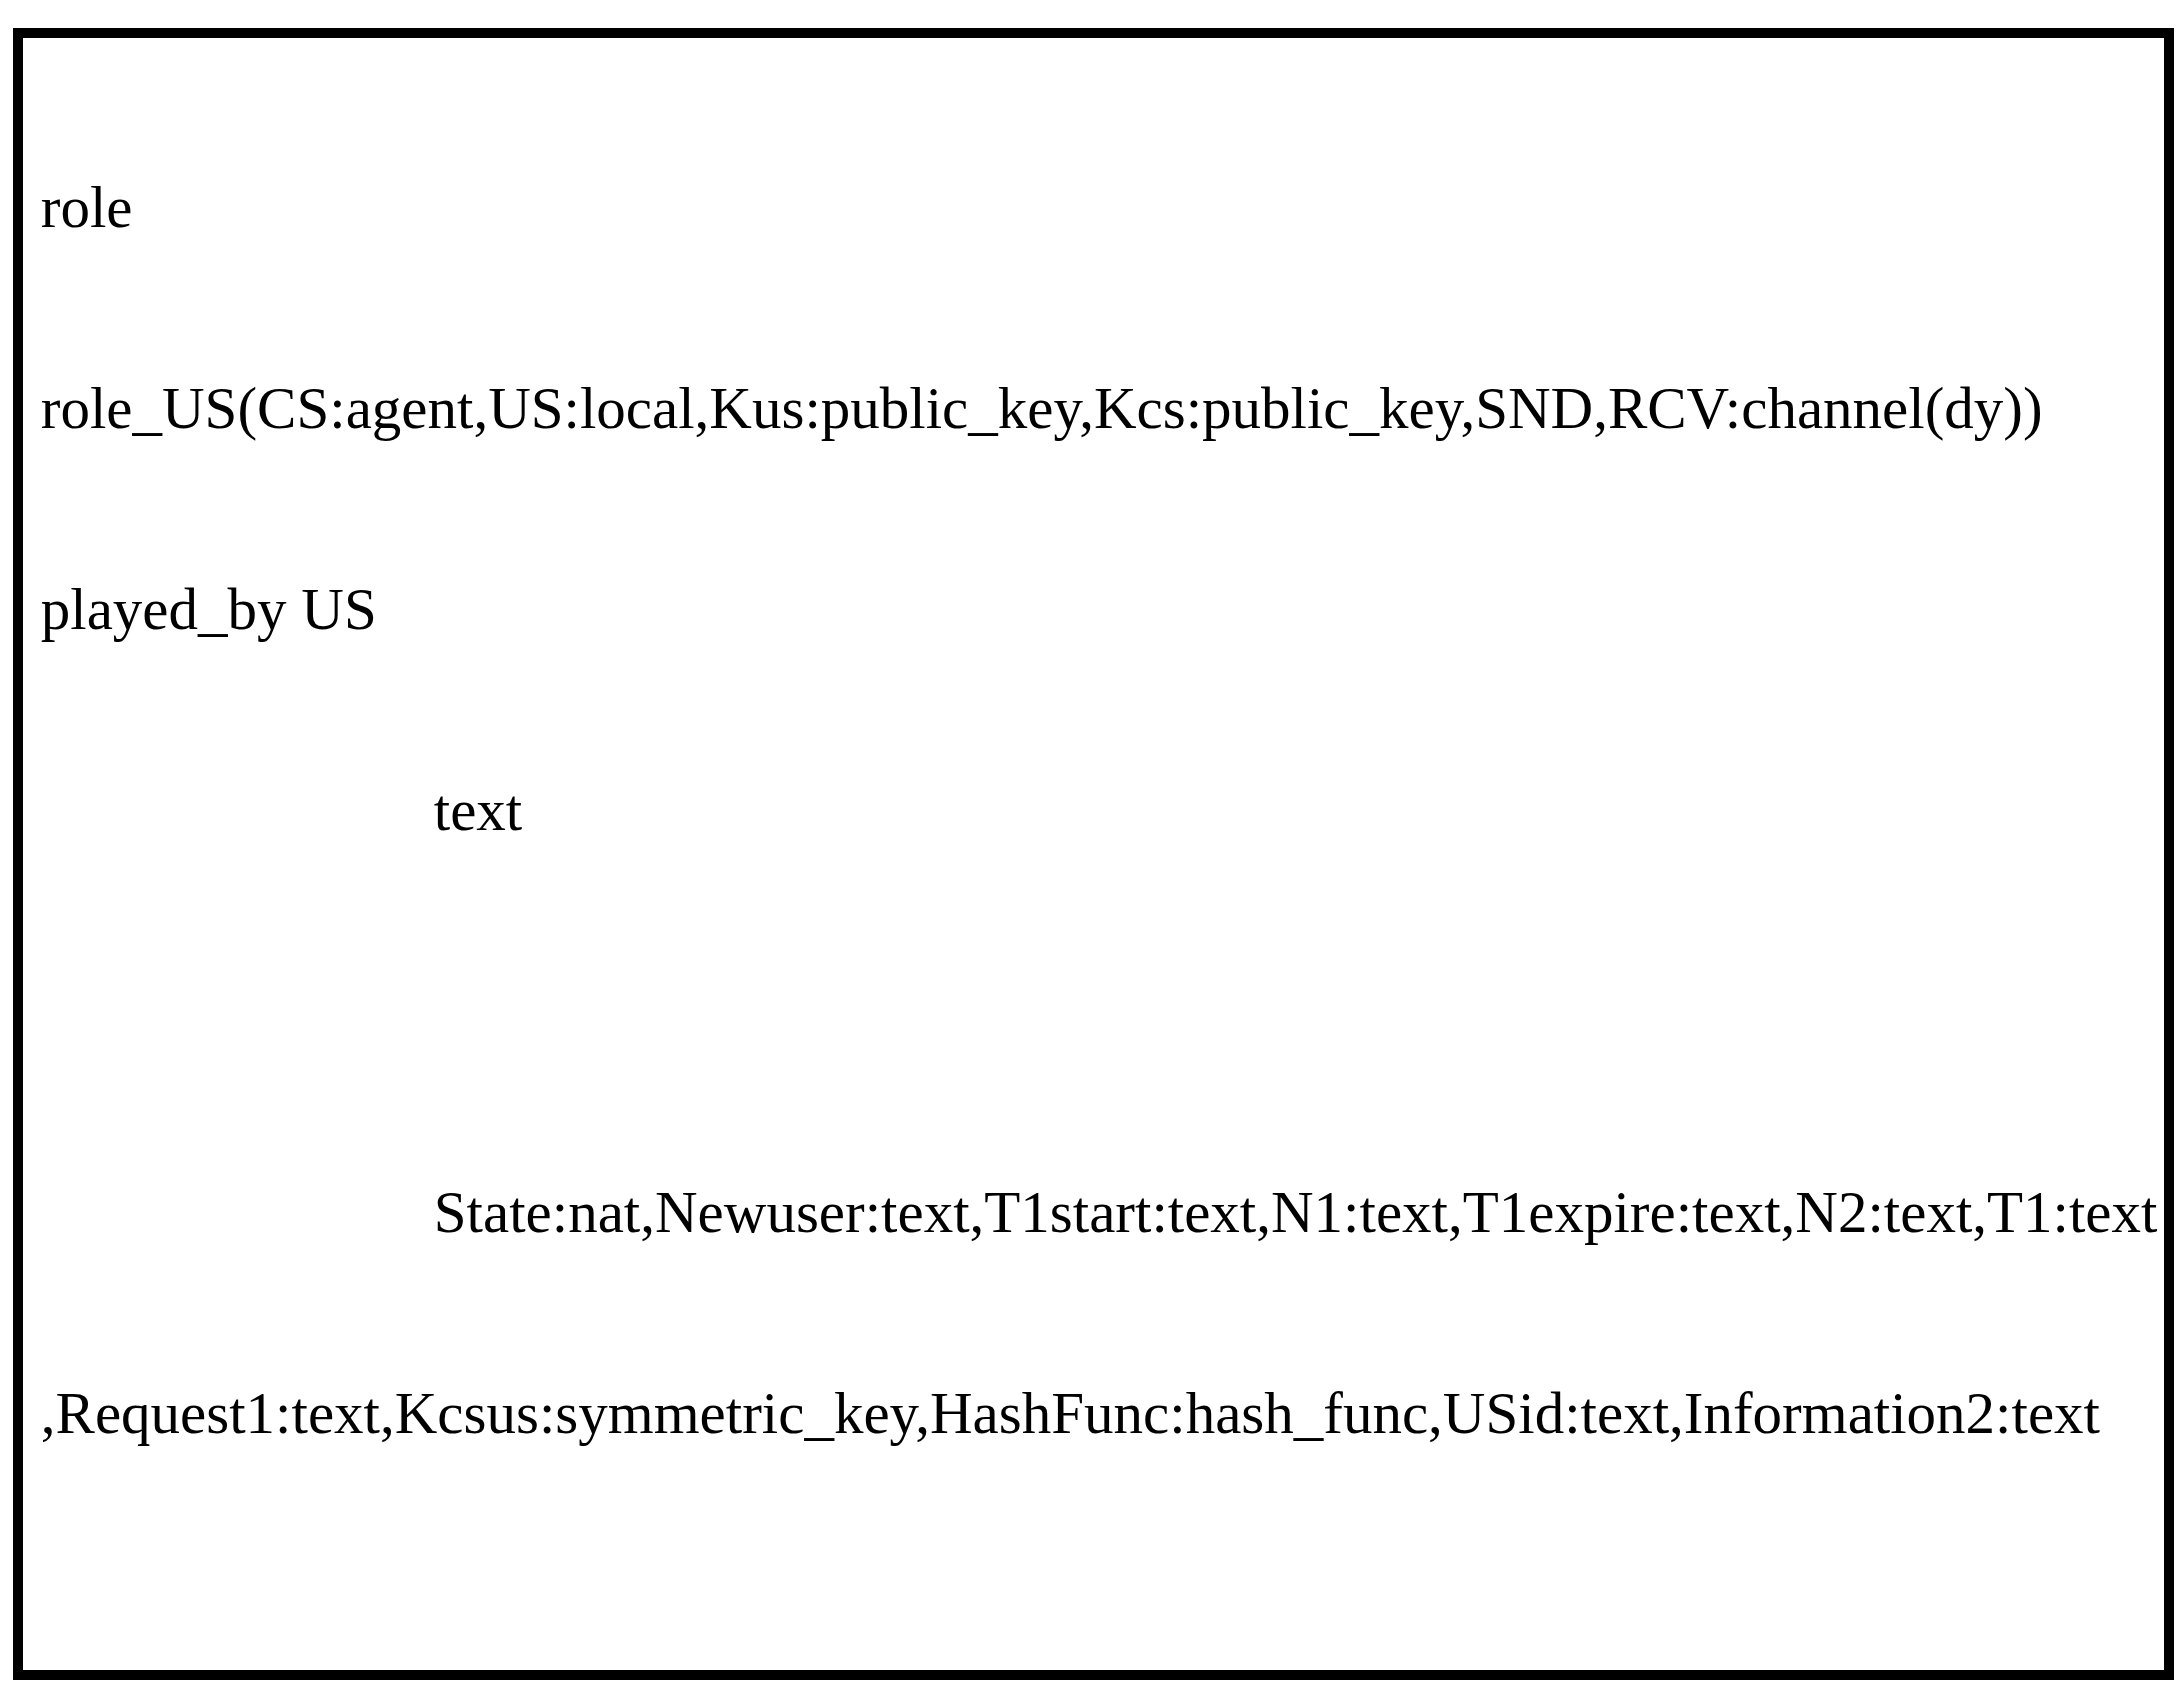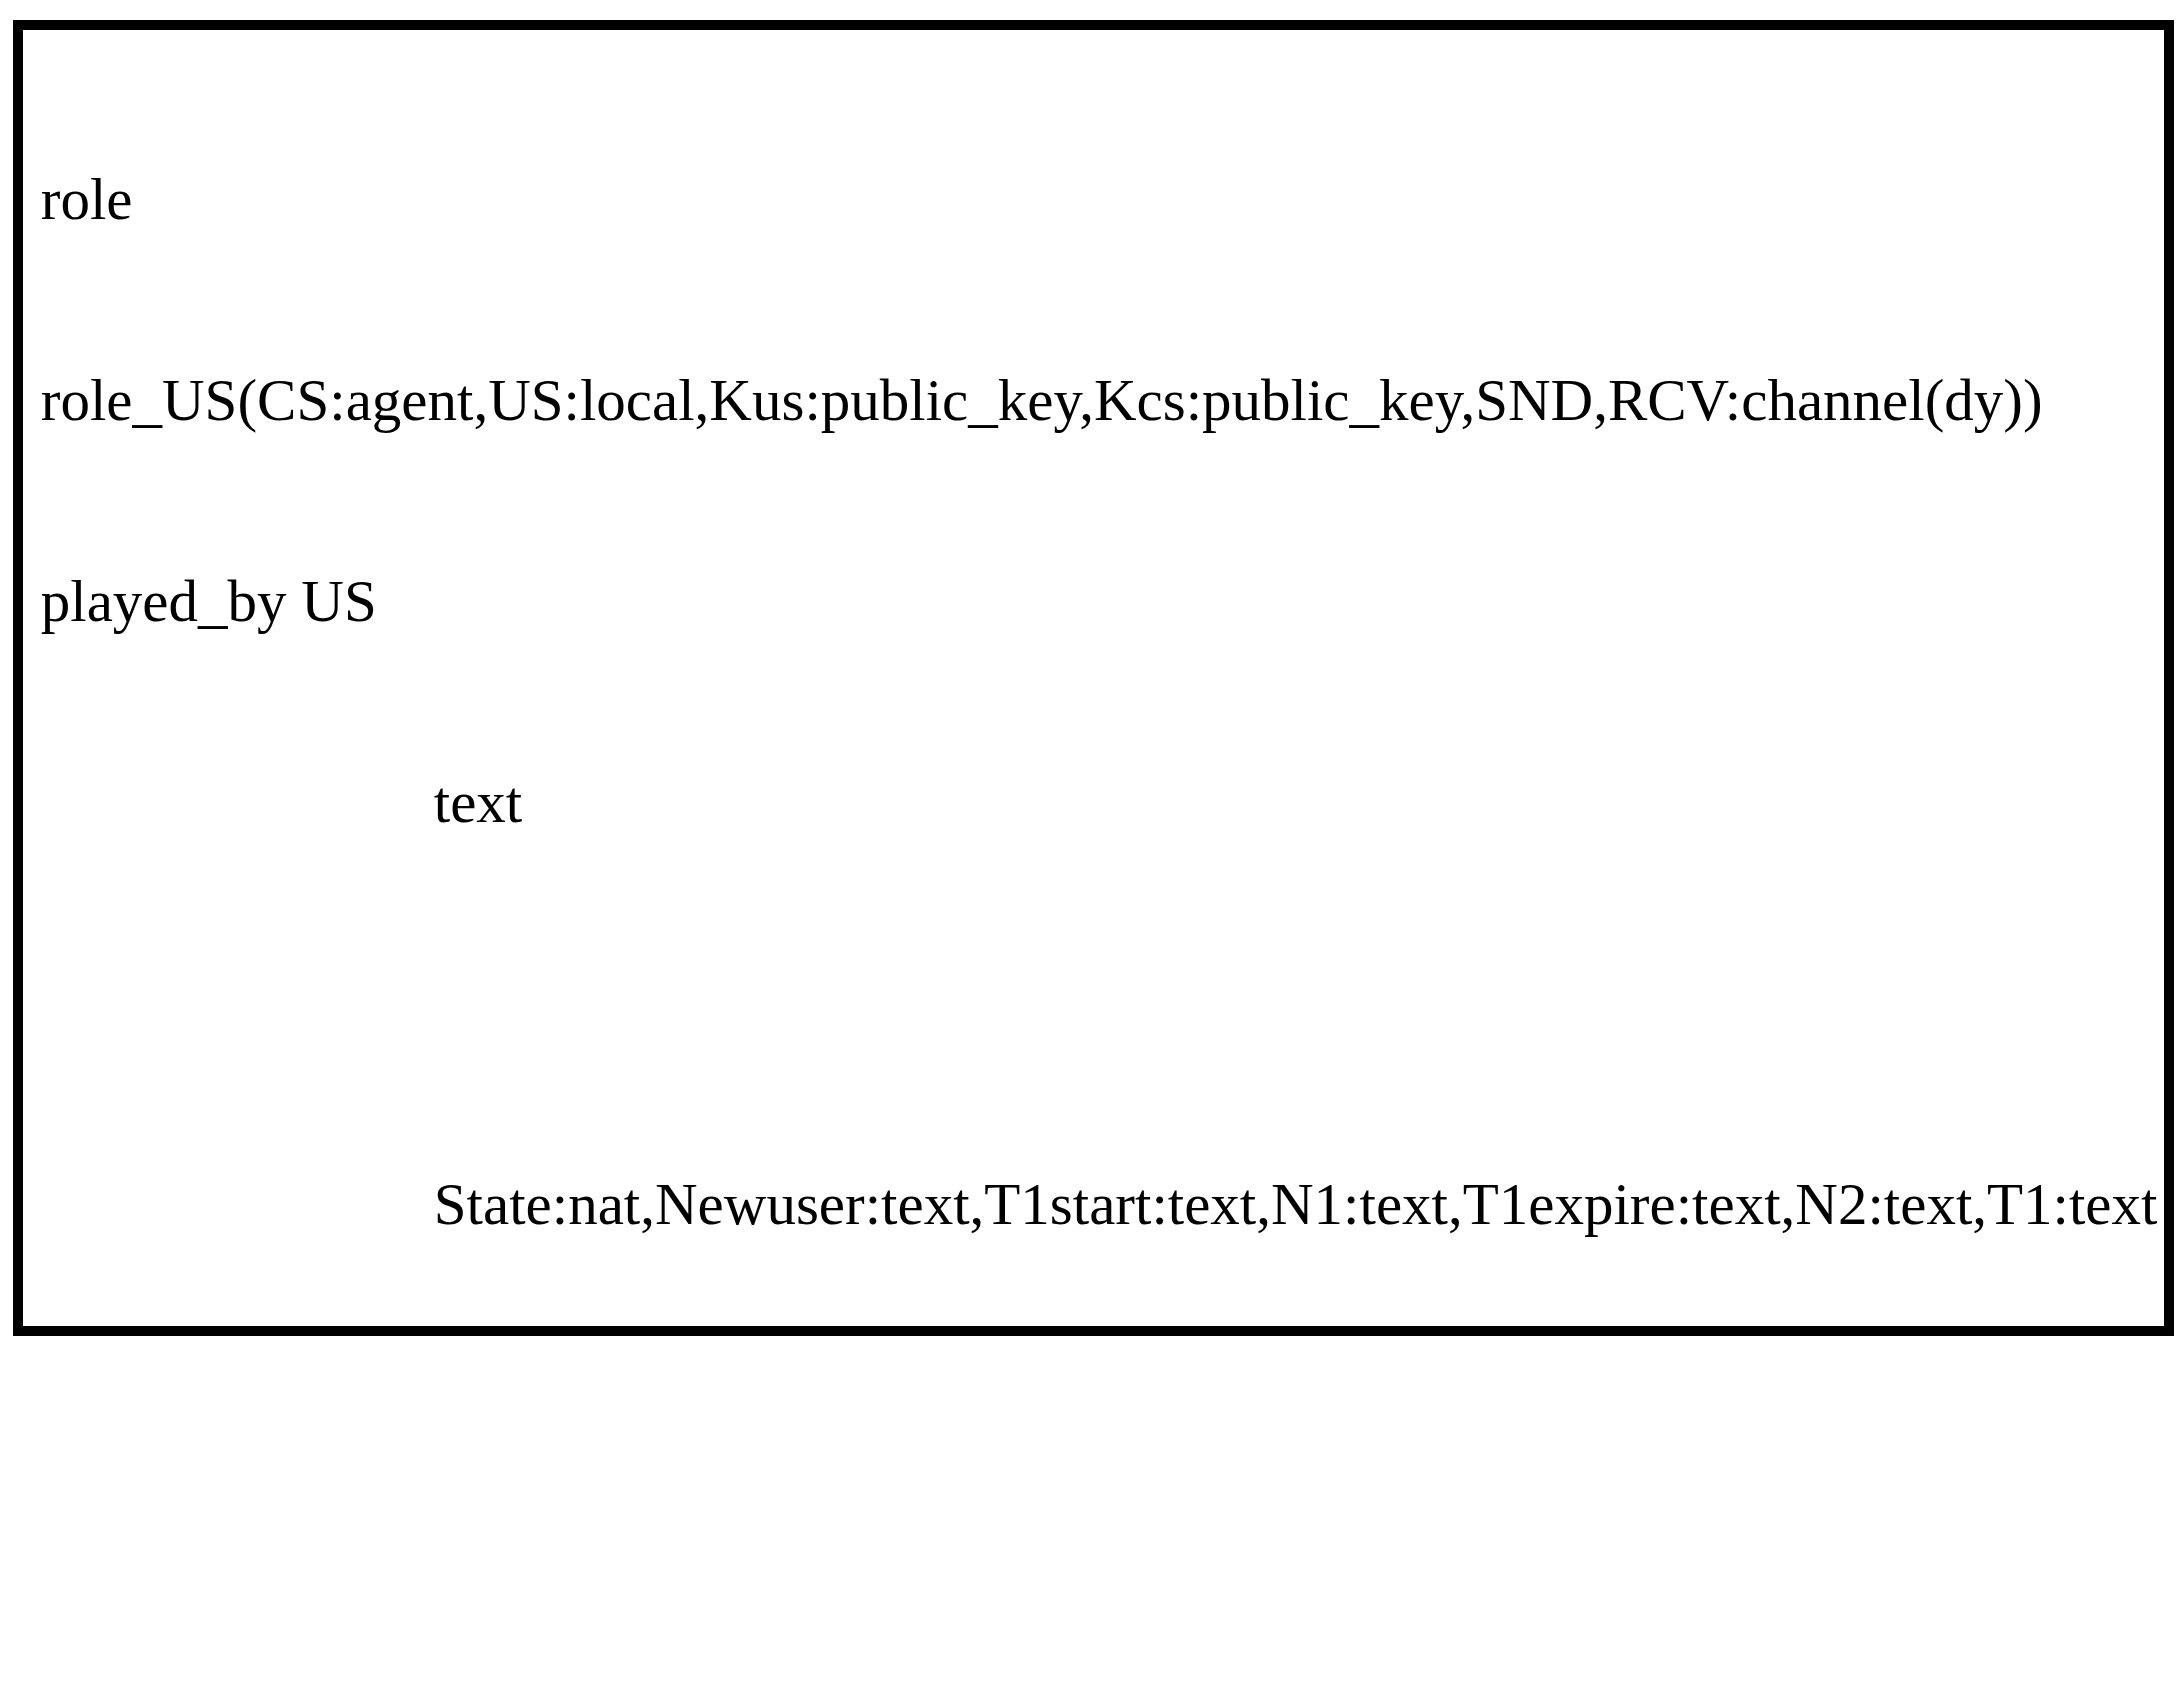--- a/index.html
+++ b/index.html
@@ -6,23 +6,23 @@
     margin: 0;
     padding: 0;
     width: 2183px;
     height: 1682px;
     background: #ffffff;
     overflow: hidden;
   }
   .figure-frame {
     position: absolute;
     left: 13.2px;
-    top: 20px;
+    top: 28px;
     width: 2161px;
-    height: 1316px;
+    height: 1652px;
     box-sizing: border-box;
     border: 10.3px solid #000000;
     background: #ffffff;
     overflow: hidden;
   }
   .code {
     position: absolute;
     left: 0; top: 0; right: 0; bottom: 0;
     padding: 1.5px 0 0 17.6px;
     font-family: "Liberation Serif", "DejaVu Serif", serif;
@@ -40,20 +40,21 @@
 <body>
 
 <div class="figure-frame">
   <div class="code">
     <div class="code-line" data-indent="0">role</div>
     <div class="code-line" data-indent="0">role_US(CS:agent,US:local,Kus:public_key,Kcs:public_key,SND,RCV:channel(dy))</div>
     <div class="code-line" data-indent="0">played_by US</div>
     <div class="code-line" data-indent="1">text</div>
     <div class="code-line" data-indent="0"></div>
     <div class="code-line" data-indent="1">State:nat,Newuser:text,T1start:text,N1:text,T1expire:text,N2:text,T1:text</div>
+    <div class="code-line" data-indent="0">,Request1:text,Kcsus:symmetric_key,HashFunc:hash_func,USid:text,Information2:text</div>
     
     
     
     
     
     
     
     
     
     

